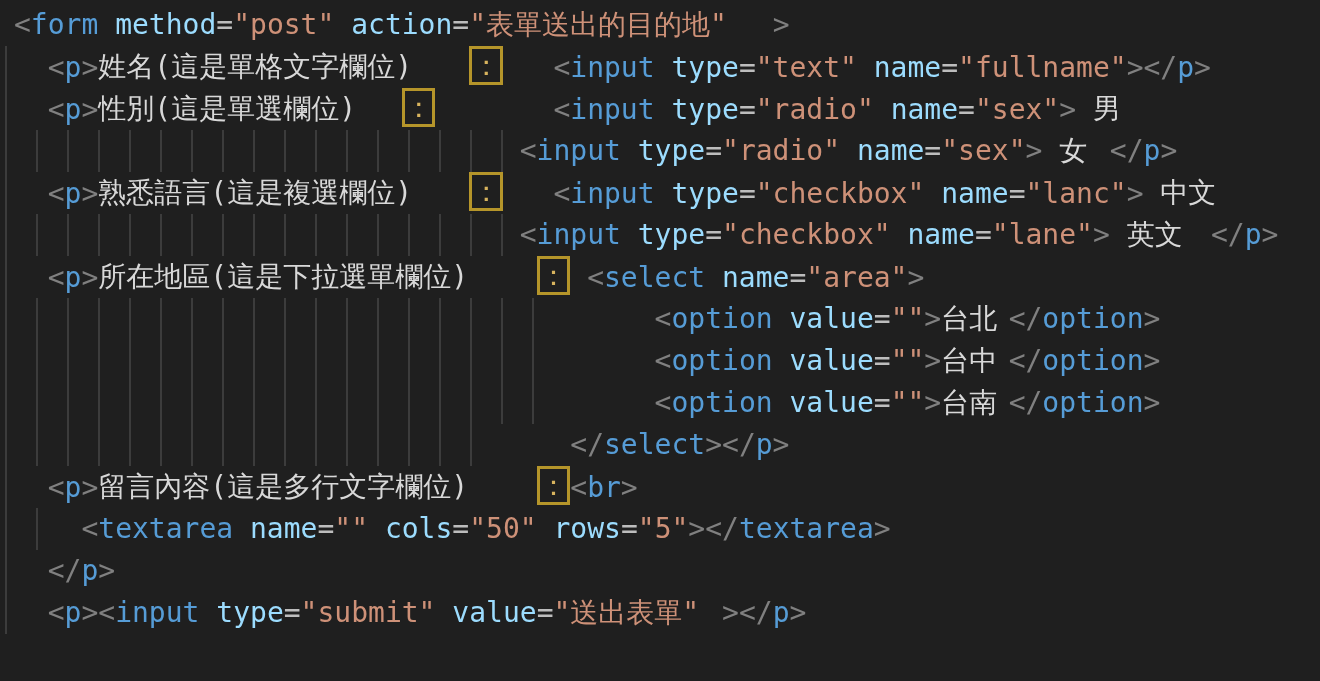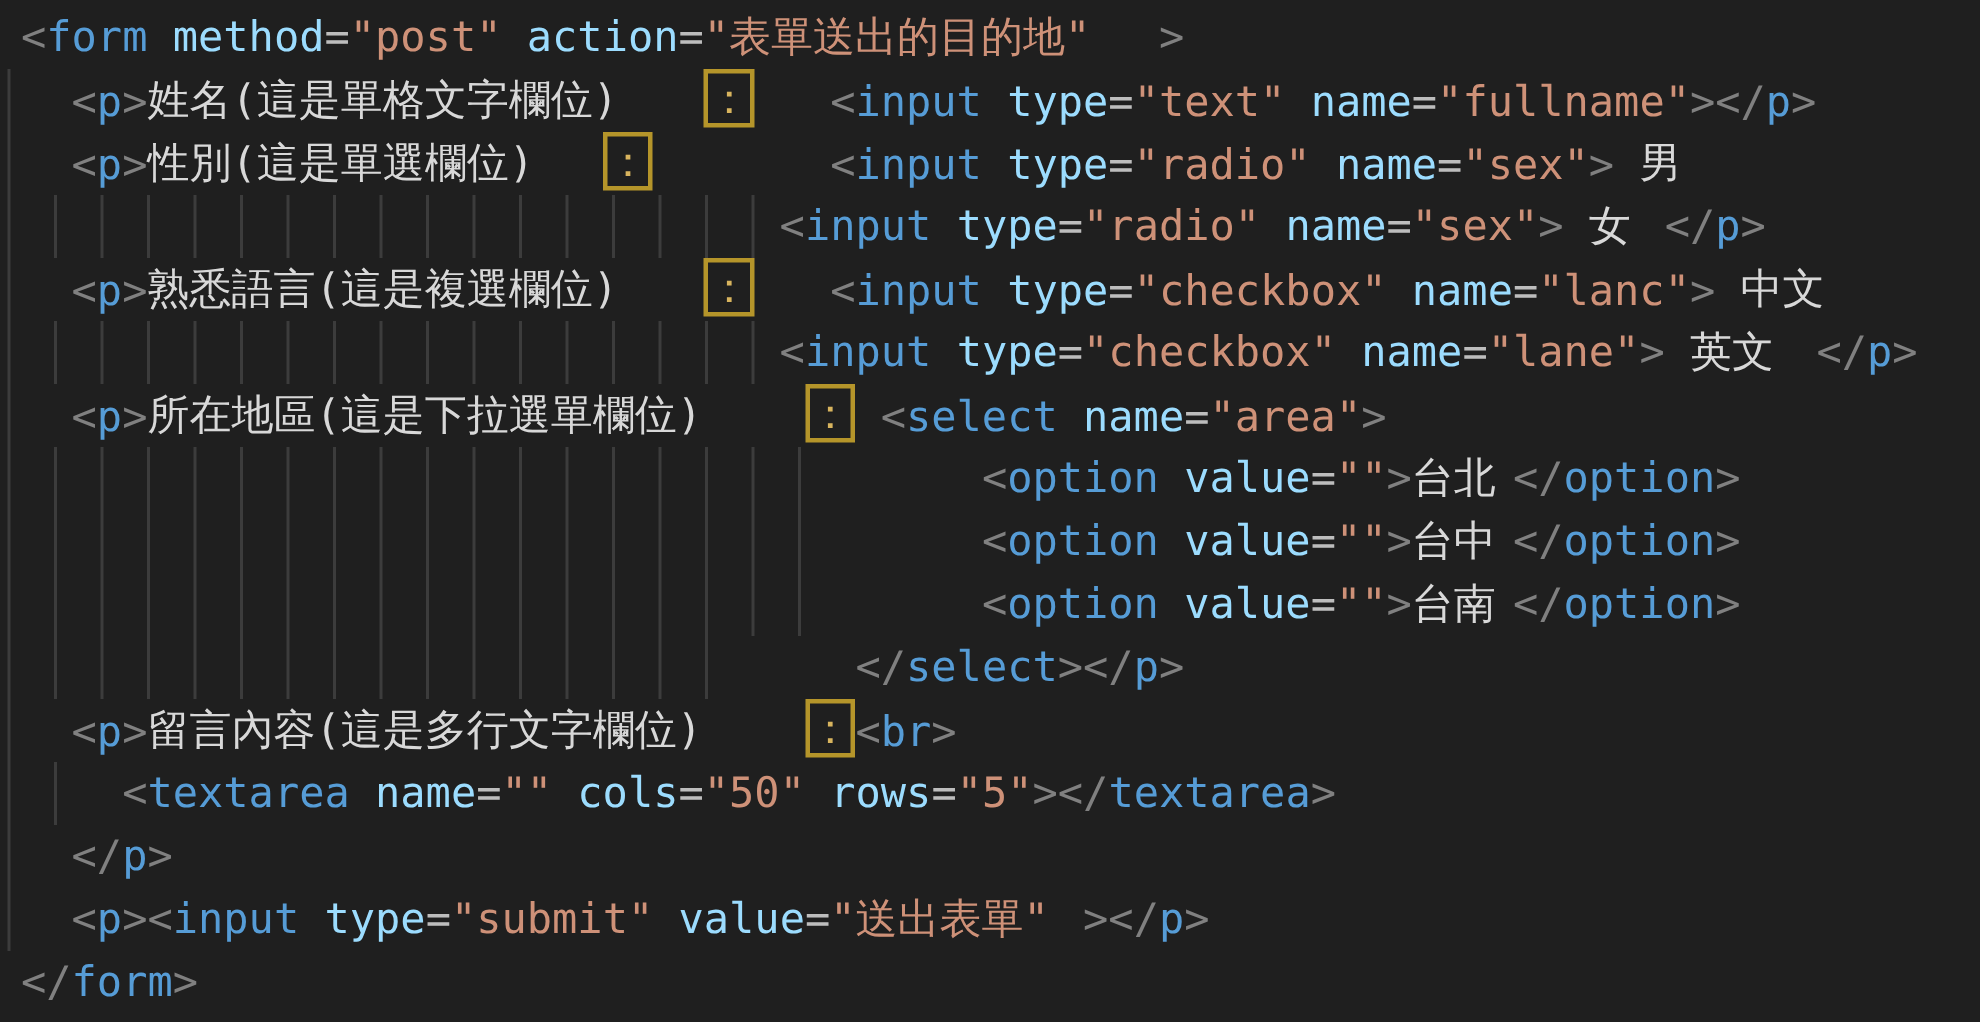--- a/index.html
+++ b/index.html
@@ -55,14 +55,13 @@
     <div class="line"><div class="guide" style="left: 5px; background: rgb(60, 60, 60);"></div><div class="guide" style="left: 36px; background: rgb(60, 60, 60);"></div><div class="guide" style="left: 67px; background: rgb(60, 60, 60);"></div><div class="guide" style="left: 98px; background: rgb(60, 60, 60);"></div><div class="guide" style="left: 129px; background: rgb(60, 60, 60);"></div><div class="guide" style="left: 160px; background: rgb(60, 60, 60);"></div><div class="guide" style="left: 191px; background: rgb(60, 60, 60);"></div><div class="guide" style="left: 222px; background: rgb(60, 60, 60);"></div><div class="guide" style="left: 253px; background: rgb(60, 60, 60);"></div><div class="guide" style="left: 284px; background: rgb(60, 60, 60);"></div><div class="guide" style="left: 315px; background: rgb(60, 60, 60);"></div><div class="guide" style="left: 346px; background: rgb(60, 60, 60);"></div><div class="guide" style="left: 377px; background: rgb(60, 60, 60);"></div><div class="guide" style="left: 408px; background: rgb(60, 60, 60);"></div><div class="guide" style="left: 439px; background: rgb(60, 60, 60);"></div><div class="guide" style="left: 470px; background: rgb(60, 60, 60);"></div><div class="guide" style="left: 501px; background: rgb(60, 60, 60);"></div><span style="color: rgb(216, 216, 216);">                              </span><span style="color: rgb(128, 128, 128);">&lt;</span><span style="color: rgb(86, 156, 214);">input</span><span style="color: rgb(216, 216, 216);"> </span><span style="color: rgb(156, 220, 254);">type</span><span style="color: rgb(189, 189, 189);">=</span><span style="color: rgb(206, 145, 120);">"checkbox"</span><span style="color: rgb(216, 216, 216);"> </span><span style="color: rgb(156, 220, 254);">name</span><span style="color: rgb(189, 189, 189);">=</span><span style="color: rgb(206, 145, 120);">"lane"</span><span style="color: rgb(128, 128, 128);">&gt;</span><span class="tok-cjk" style="color: rgb(216, 216, 216); width: 6ch;"> 英文 </span><span style="color: rgb(128, 128, 128);">&lt;/</span><span style="color: rgb(86, 156, 214);">p</span><span style="color: rgb(128, 128, 128);">&gt;</span></div>
     <div class="line"><div class="guide" style="left: 5px; background: rgb(60, 60, 60);"></div><span style="color: rgb(216, 216, 216);">  </span><span style="color: rgb(128, 128, 128);">&lt;</span><span style="color: rgb(86, 156, 214);">p</span><span style="color: rgb(128, 128, 128);">&gt;</span><span class="tok-cjk" style="color: rgb(216, 216, 216); width: 26ch;">所在地區(這是下拉選單欄位)</span><span class="boxed" style="width: 2ch; border-color: rgb(181, 149, 42); color: rgb(216, 180, 94);">：</span><span style="color: rgb(216, 216, 216);"> </span><span style="color: rgb(128, 128, 128);">&lt;</span><span style="color: rgb(86, 156, 214);">select</span><span style="color: rgb(216, 216, 216);"> </span><span style="color: rgb(156, 220, 254);">name</span><span style="color: rgb(189, 189, 189);">=</span><span style="color: rgb(206, 145, 120);">"area"</span><span style="color: rgb(128, 128, 128);">&gt;</span></div>
     <div class="line"><div class="guide" style="left: 5px; background: rgb(60, 60, 60);"></div><div class="guide" style="left: 36px; background: rgb(60, 60, 60);"></div><div class="guide" style="left: 67px; background: rgb(60, 60, 60);"></div><div class="guide" style="left: 98px; background: rgb(60, 60, 60);"></div><div class="guide" style="left: 129px; background: rgb(60, 60, 60);"></div><div class="guide" style="left: 160px; background: rgb(60, 60, 60);"></div><div class="guide" style="left: 191px; background: rgb(60, 60, 60);"></div><div class="guide" style="left: 222px; background: rgb(60, 60, 60);"></div><div class="guide" style="left: 253px; background: rgb(60, 60, 60);"></div><div class="guide" style="left: 284px; background: rgb(60, 60, 60);"></div><div class="guide" style="left: 315px; background: rgb(60, 60, 60);"></div><div class="guide" style="left: 346px; background: rgb(60, 60, 60);"></div><div class="guide" style="left: 377px; background: rgb(60, 60, 60);"></div><div class="guide" style="left: 408px; background: rgb(60, 60, 60);"></div><div class="guide" style="left: 439px; background: rgb(60, 60, 60);"></div><div class="guide" style="left: 470px; background: rgb(60, 60, 60);"></div><div class="guide" style="left: 501px; background: rgb(60, 60, 60);"></div><div class="guide" style="left: 532px; background: rgb(60, 60, 60);"></div><span style="color: rgb(216, 216, 216);">                                      </span><span style="color: rgb(128, 128, 128);">&lt;</span><span style="color: rgb(86, 156, 214);">option</span><span style="color: rgb(216, 216, 216);"> </span><span style="color: rgb(156, 220, 254);">value</span><span style="color: rgb(189, 189, 189);">=</span><span style="color: rgb(206, 145, 120);">""</span><span style="color: rgb(128, 128, 128);">&gt;</span><span class="tok-cjk" style="color: rgb(216, 216, 216); width: 4ch;">台北</span><span style="color: rgb(128, 128, 128);">&lt;/</span><span style="color: rgb(86, 156, 214);">option</span><span style="color: rgb(128, 128, 128);">&gt;</span></div>
     <div class="line"><div class="guide" style="left: 5px; background: rgb(60, 60, 60);"></div><div class="guide" style="left: 36px; background: rgb(60, 60, 60);"></div><div class="guide" style="left: 67px; background: rgb(60, 60, 60);"></div><div class="guide" style="left: 98px; background: rgb(60, 60, 60);"></div><div class="guide" style="left: 129px; background: rgb(60, 60, 60);"></div><div class="guide" style="left: 160px; background: rgb(60, 60, 60);"></div><div class="guide" style="left: 191px; background: rgb(60, 60, 60);"></div><div class="guide" style="left: 222px; background: rgb(60, 60, 60);"></div><div class="guide" style="left: 253px; background: rgb(60, 60, 60);"></div><div class="guide" style="left: 284px; background: rgb(60, 60, 60);"></div><div class="guide" style="left: 315px; background: rgb(60, 60, 60);"></div><div class="guide" style="left: 346px; background: rgb(60, 60, 60);"></div><div class="guide" style="left: 377px; background: rgb(60, 60, 60);"></div><div class="guide" style="left: 408px; background: rgb(60, 60, 60);"></div><div class="guide" style="left: 439px; background: rgb(60, 60, 60);"></div><div class="guide" style="left: 470px; background: rgb(60, 60, 60);"></div><div class="guide" style="left: 501px; background: rgb(60, 60, 60);"></div><div class="guide" style="left: 532px; background: rgb(60, 60, 60);"></div><span style="color: rgb(216, 216, 216);">                                      </span><span style="color: rgb(128, 128, 128);">&lt;</span><span style="color: rgb(86, 156, 214);">option</span><span style="color: rgb(216, 216, 216);"> </span><span style="color: rgb(156, 220, 254);">value</span><span style="color: rgb(189, 189, 189);">=</span><span style="color: rgb(206, 145, 120);">""</span><span style="color: rgb(128, 128, 128);">&gt;</span><span class="tok-cjk" style="color: rgb(216, 216, 216); width: 4ch;">台中</span><span style="color: rgb(128, 128, 128);">&lt;/</span><span style="color: rgb(86, 156, 214);">option</span><span style="color: rgb(128, 128, 128);">&gt;</span></div>
     <div class="line"><div class="guide" style="left: 5px; background: rgb(60, 60, 60);"></div><div class="guide" style="left: 36px; background: rgb(60, 60, 60);"></div><div class="guide" style="left: 67px; background: rgb(60, 60, 60);"></div><div class="guide" style="left: 98px; background: rgb(60, 60, 60);"></div><div class="guide" style="left: 129px; background: rgb(60, 60, 60);"></div><div class="guide" style="left: 160px; background: rgb(60, 60, 60);"></div><div class="guide" style="left: 191px; background: rgb(60, 60, 60);"></div><div class="guide" style="left: 222px; background: rgb(60, 60, 60);"></div><div class="guide" style="left: 253px; background: rgb(60, 60, 60);"></div><div class="guide" style="left: 284px; background: rgb(60, 60, 60);"></div><div class="guide" style="left: 315px; background: rgb(60, 60, 60);"></div><div class="guide" style="left: 346px; background: rgb(60, 60, 60);"></div><div class="guide" style="left: 377px; background: rgb(60, 60, 60);"></div><div class="guide" style="left: 408px; background: rgb(60, 60, 60);"></div><div class="guide" style="left: 439px; background: rgb(60, 60, 60);"></div><div class="guide" style="left: 470px; background: rgb(60, 60, 60);"></div><div class="guide" style="left: 501px; background: rgb(60, 60, 60);"></div><div class="guide" style="left: 532px; background: rgb(60, 60, 60);"></div><span style="color: rgb(216, 216, 216);">                                      </span><span style="color: rgb(128, 128, 128);">&lt;</span><span style="color: rgb(86, 156, 214);">option</span><span style="color: rgb(216, 216, 216);"> </span><span style="color: rgb(156, 220, 254);">value</span><span style="color: rgb(189, 189, 189);">=</span><span style="color: rgb(206, 145, 120);">""</span><span style="color: rgb(128, 128, 128);">&gt;</span><span class="tok-cjk" style="color: rgb(216, 216, 216); width: 4ch;">台南</span><span style="color: rgb(128, 128, 128);">&lt;/</span><span style="color: rgb(86, 156, 214);">option</span><span style="color: rgb(128, 128, 128);">&gt;</span></div>
     <div class="line"><div class="guide" style="left: 5px; background: rgb(60, 60, 60);"></div><div class="guide" style="left: 36px; background: rgb(60, 60, 60);"></div><div class="guide" style="left: 67px; background: rgb(60, 60, 60);"></div><div class="guide" style="left: 98px; background: rgb(60, 60, 60);"></div><div class="guide" style="left: 129px; background: rgb(60, 60, 60);"></div><div class="guide" style="left: 160px; background: rgb(60, 60, 60);"></div><div class="guide" style="left: 191px; background: rgb(60, 60, 60);"></div><div class="guide" style="left: 222px; background: rgb(60, 60, 60);"></div><div class="guide" style="left: 253px; background: rgb(60, 60, 60);"></div><div class="guide" style="left: 284px; background: rgb(60, 60, 60);"></div><div class="guide" style="left: 315px; background: rgb(60, 60, 60);"></div><div class="guide" style="left: 346px; background: rgb(60, 60, 60);"></div><div class="guide" style="left: 377px; background: rgb(60, 60, 60);"></div><div class="guide" style="left: 408px; background: rgb(60, 60, 60);"></div><div class="guide" style="left: 439px; background: rgb(60, 60, 60);"></div><div class="guide" style="left: 470px; background: rgb(60, 60, 60);"></div><span style="color: rgb(216, 216, 216);">                                 </span><span style="color: rgb(128, 128, 128);">&lt;/</span><span style="color: rgb(86, 156, 214);">select</span><span style="color: rgb(128, 128, 128);">&gt;</span><span style="color: rgb(128, 128, 128);">&lt;/</span><span style="color: rgb(86, 156, 214);">p</span><span style="color: rgb(128, 128, 128);">&gt;</span></div>
     <div class="line"><div class="guide" style="left: 5px; background: rgb(60, 60, 60);"></div><span style="color: rgb(216, 216, 216);">  </span><span style="color: rgb(128, 128, 128);">&lt;</span><span style="color: rgb(86, 156, 214);">p</span><span style="color: rgb(128, 128, 128);">&gt;</span><span class="tok-cjk" style="color: rgb(216, 216, 216); width: 26ch;">留言內容(這是多行文字欄位)</span><span class="boxed" style="width: 2ch; border-color: rgb(181, 149, 42); color: rgb(216, 180, 94);">：</span><span style="color: rgb(128, 128, 128);">&lt;</span><span style="color: rgb(86, 156, 214);">br</span><span style="color: rgb(128, 128, 128);">&gt;</span></div>
     <div class="line"><div class="guide" style="left: 5px; background: rgb(60, 60, 60);"></div><div class="guide" style="left: 36px; background: rgb(60, 60, 60);"></div><span style="color: rgb(216, 216, 216);">    </span><span style="color: rgb(128, 128, 128);">&lt;</span><span style="color: rgb(86, 156, 214);">textarea</span><span style="color: rgb(216, 216, 216);"> </span><span style="color: rgb(156, 220, 254);">name</span><span style="color: rgb(189, 189, 189);">=</span><span style="color: rgb(206, 145, 120);">""</span><span style="color: rgb(216, 216, 216);"> </span><span style="color: rgb(156, 220, 254);">cols</span><span style="color: rgb(189, 189, 189);">=</span><span style="color: rgb(206, 145, 120);">"50"</span><span style="color: rgb(216, 216, 216);"> </span><span style="color: rgb(156, 220, 254);">rows</span><span style="color: rgb(189, 189, 189);">=</span><span style="color: rgb(206, 145, 120);">"5"</span><span style="color: rgb(128, 128, 128);">&gt;</span><span style="color: rgb(128, 128, 128);">&lt;/</span><span style="color: rgb(86, 156, 214);">textarea</span><span style="color: rgb(128, 128, 128);">&gt;</span></div>
     <div class="line"><div class="guide" style="left: 5px; background: rgb(60, 60, 60);"></div><span style="color: rgb(216, 216, 216);">  </span><span style="color: rgb(128, 128, 128);">&lt;/</span><span style="color: rgb(86, 156, 214);">p</span><span style="color: rgb(128, 128, 128);">&gt;</span></div>
     <div class="line"><div class="guide" style="left: 5px; background: rgb(60, 60, 60);"></div><span style="color: rgb(216, 216, 216);">  </span><span style="color: rgb(128, 128, 128);">&lt;</span><span style="color: rgb(86, 156, 214);">p</span><span style="color: rgb(128, 128, 128);">&gt;</span><span style="color: rgb(128, 128, 128);">&lt;</span><span style="color: rgb(86, 156, 214);">input</span><span style="color: rgb(216, 216, 216);"> </span><span style="color: rgb(156, 220, 254);">type</span><span style="color: rgb(189, 189, 189);">=</span><span style="color: rgb(206, 145, 120);">"submit"</span><span style="color: rgb(216, 216, 216);"> </span><span style="color: rgb(156, 220, 254);">value</span><span style="color: rgb(189, 189, 189);">=</span><span class="tok-cjk" style="color: rgb(206, 145, 120); width: 10ch;">"送出表單"</span><span style="color: rgb(128, 128, 128);">&gt;</span><span style="color: rgb(128, 128, 128);">&lt;/</span><span style="color: rgb(86, 156, 214);">p</span><span style="color: rgb(128, 128, 128);">&gt;</span></div>
-    <div class="line"><span style="color: rgb(128, 128, 128);">&lt;/</span><span style="color: rgb(86, 156, 214);">form</span><span style="color: rgb(128, 128, 128);">&gt;</span></div>
   </div>
 
 </body></html>

